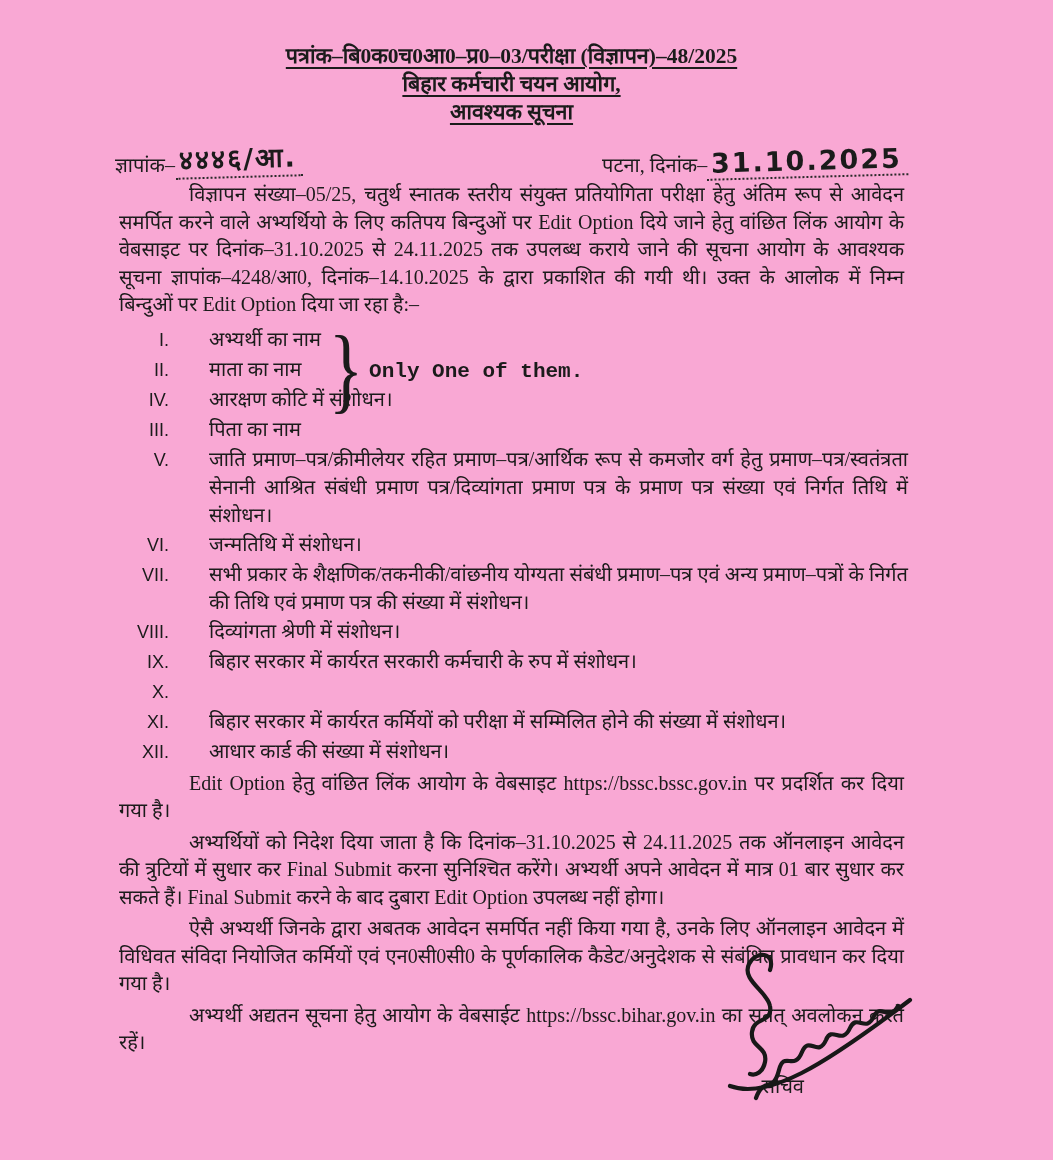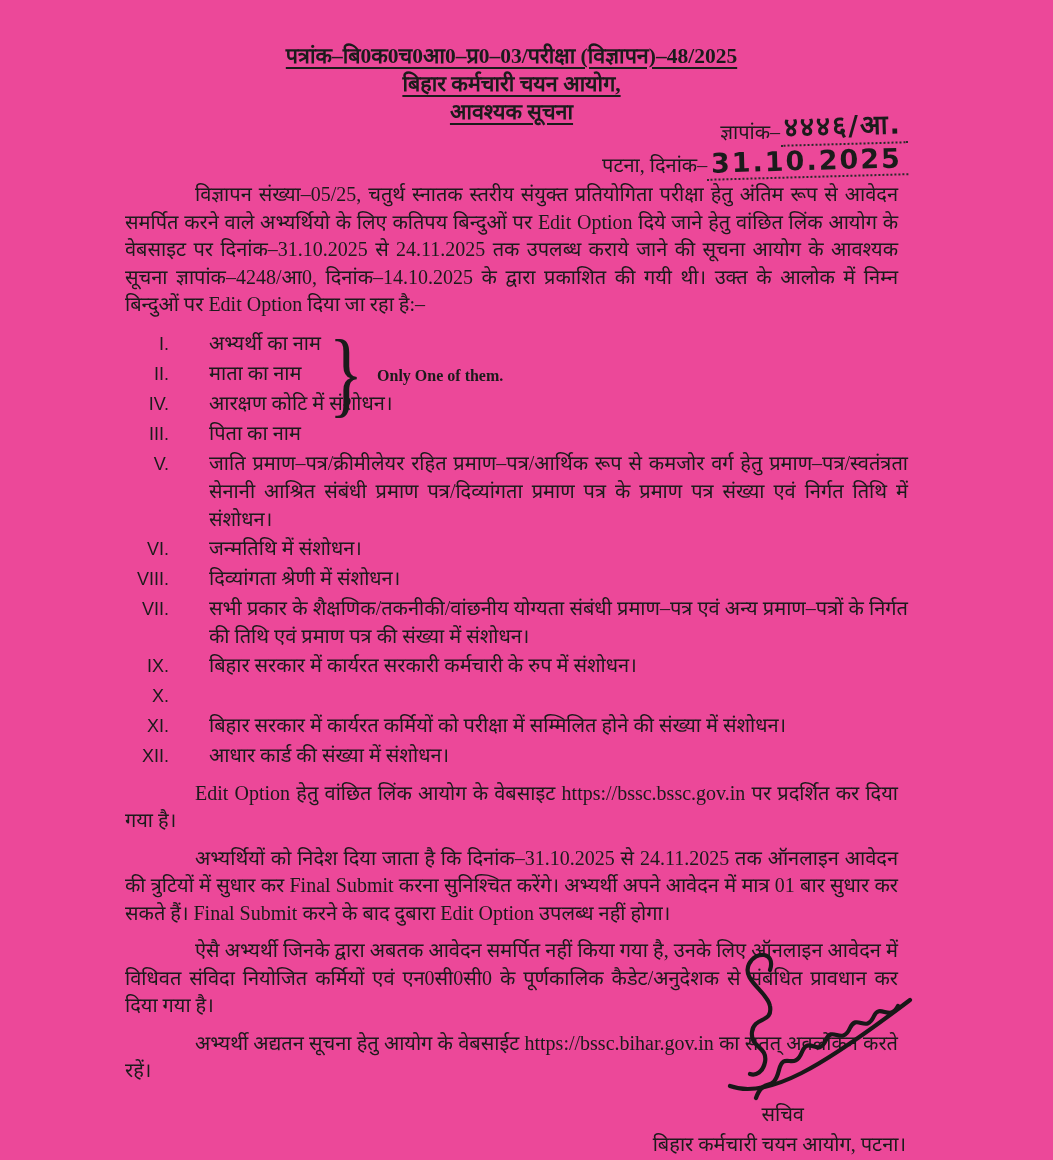--- a/index.html
+++ b/index.html
@@ -4,21 +4,21 @@
 <style>
   html,body{margin:0;padding:0;}
   body{
     width:1053px;height:1160px;
     background:#f4f4f2;
     font-family:"Liberation Serif","DejaVu Serif",serif;
   }
   .page{
     position:relative;
     width:1053px;height:1160px;
-    background:#ec4899;
+    background:#f9a8d4;
     color:#1b1b1b;
     overflow:hidden;
   }
   .content{
     position:absolute;
     left:115px;top:42px;
     width:793px;
   }
   
   .hdr{
@@ -29,45 +29,44 @@
     margin:0;
   }
   .hdr span{
     text-decoration:underline;
     text-underline-offset:4px;
     text-decoration-thickness:1.6px;
   }
   
   .memo-row{
     display:flex;
-    justify-content:flex-end;
+    justify-content:space-between;
     align-items:flex-end;
     margin-top:10px;
     font-size:20px;
     height:42px;
-    flex-direction:column;
   }
   .memo-left,.memo-right{display:flex;align-items:flex-end;}
   .hand{
     display:inline-block;
     font-family:"DejaVu Sans",sans-serif;
     font-size:27px;
     font-weight:600;
     letter-spacing:2px;
     transform:rotate(-1.6deg);
     padding:0 6px 0 4px;
     white-space:nowrap;
   }
   .dotted{border-bottom:2px dotted #2a2a2a;}
   
   p.body{
     font-size:20px;
     line-height:27.5px;
     text-align:justify;
-    margin:10px;
+    margin:4px;
   }
   .indent{text-indent:70px;}
   .mt{margin-top:17px;}
   
   .list{
     position:relative;
     margin-top:6px;
   }
   .row{
     display:flex;
@@ -96,25 +95,25 @@
     height:104px;
   }
   .brace{
     font-family:"Liberation Serif",serif;
     font-size:96px;
     font-weight:400;
     line-height:96px;
     transform:scaleX(0.75);
   }
   .note{
-    margin-left:8px;
+    margin-left:0;
     margin-top:6px;
-    font-size:16px;
+    font-size:21px;
     font-weight:bold;
-    font-family:Liberation Serif, serif;
+    font-family:Liberation Mono, monospace;
   }
   
   .sig-block{
     margin-top:14px;
     text-align:right;
     font-size:20px;
     line-height:30px;
   }
   .sig-title{padding-right:104px;}
   .sig-org{padding-right:2px;}
@@ -171,26 +170,26 @@
         </div>
       <div class="row">
           <span class="num">V.</span>
           <span class="itext">जाति प्रमाण–पत्र/क्रीमीलेयर रहित प्रमाण–पत्र/आर्थिक रूप से कमजोर वर्ग हेतु प्रमाण–पत्र/स्वतंत्रता सेनानी आश्रित संबंधी प्रमाण पत्र/दिव्यांगता प्रमाण पत्र के प्रमाण पत्र संख्या एवं निर्गत तिथि में संशोधन।</span>
         </div>
       <div class="row">
           <span class="num">VI.</span>
           <span class="itext">जन्मतिथि में संशोधन।</span>
         </div>
       <div class="row">
+          <span class="num">VII.</span>
+          <span class="itext">सभी प्रकार के शैक्षणिक/तकनीकी/वांछनीय योग्यता संबंधी प्रमाण–पत्र एवं अन्य प्रमाण–पत्रों के निर्गत की तिथि एवं प्रमाण पत्र की संख्या में संशोधन।</span>
+        </div>
+      <div class="row">
           <span class="num">VIII.</span>
           <span class="itext">दिव्यांगता श्रेणी में संशोधन।</span>
-        </div>
-      <div class="row">
-          <span class="num">VII.</span>
-          <span class="itext">सभी प्रकार के शैक्षणिक/तकनीकी/वांछनीय योग्यता संबंधी प्रमाण–पत्र एवं अन्य प्रमाण–पत्रों के निर्गत की तिथि एवं प्रमाण पत्र की संख्या में संशोधन।</span>
         </div>
       <div class="row">
           <span class="num">IX.</span>
           <span class="itext">बिहार सरकार में कार्यरत सरकारी कर्मचारी के रुप में संशोधन।</span>
         </div>
       <div class="row">
           <span class="num">X.</span>
         </div>
       <div class="row">
           <span class="num">XI.</span>
@@ -202,21 +201,20 @@
         </div>
     </div>
 
     <p class="body indent mt">Edit Option हेतु वांछित लिंक आयोग के वेबसाइट https://bssc.bssc.gov.in पर प्रदर्शित कर दिया गया है।</p>
     <p class="body indent mt">अभ्यर्थियों को निदेश दिया जाता है कि दिनांक–31.10.2025 से 24.11.2025 तक ऑनलाइन आवेदन की त्रुटियों में सुधार कर Final Submit करना सुनिश्चित करेंगे। अभ्यर्थी अपने आवेदन में मात्र 01 बार सुधार कर सकते हैं। Final Submit करने के बाद दुबारा Edit Option उपलब्ध नहीं होगा।</p>
     <p class="body indent mt">ऐसै अभ्यर्थी जिनके द्वारा अबतक आवेदन समर्पित नहीं किया गया है, उनके लिए ऑनलाइन आवेदन में विधिवत संविदा नियोजित कर्मियों एवं एन0सी0सी0 के पूर्णकालिक कैडेट/अनुदेशक से संबंधित प्रावधान कर दिया गया है।</p>
     <p class="body indent mt">अभ्यर्थी अद्यतन सूचना हेतु आयोग के वेबसाईट https://bssc.bihar.gov.in का सतत् अवलोकन करते रहें।</p>
 
     <div class="sig-block">
       <div class="sig-title">सचिव</div>
-      <div class="sig-org">बिहार कर्मचारी चयन आयोग, पटना।</div>
     </div>
   </div>
 
   <svg class="scrawl" width="310" height="165" viewBox="0 0 310 165">
     <g fill="none" stroke="#181818" stroke-width="4.2" stroke-linecap="round" stroke-linejoin="round">
 
       <path d="M152,22 C158,4 138,2 131,16 C123,32 150,44 152,58 C155,76 136,68 134,84 C132,100 150,98 147,114 C145,124 138,128 132,126"></path>
 
       <path d="M112,138 C150,152 205,118 292,52"></path>
 

